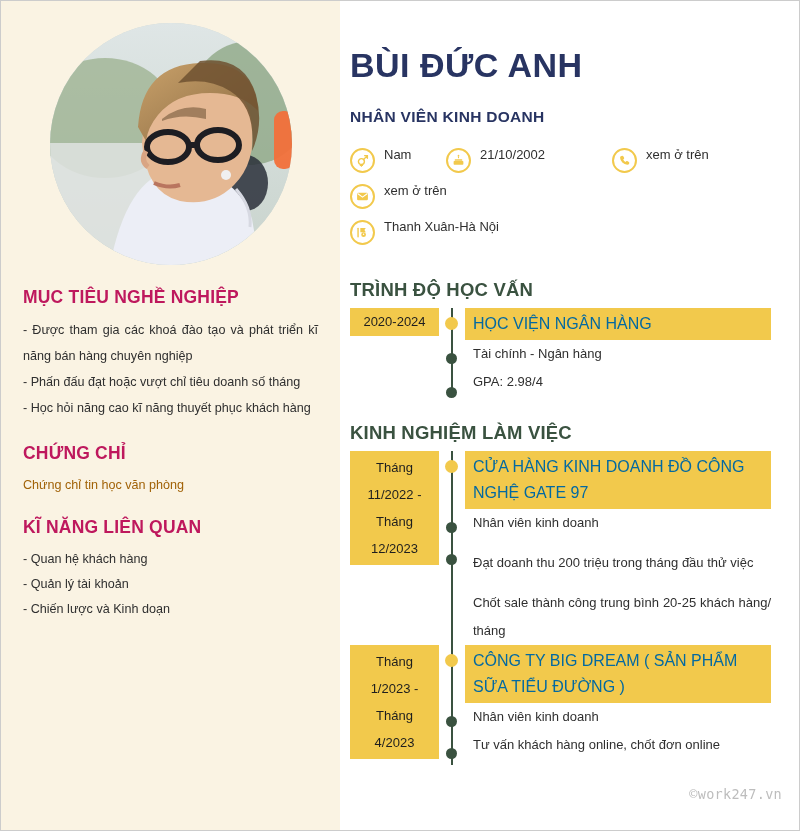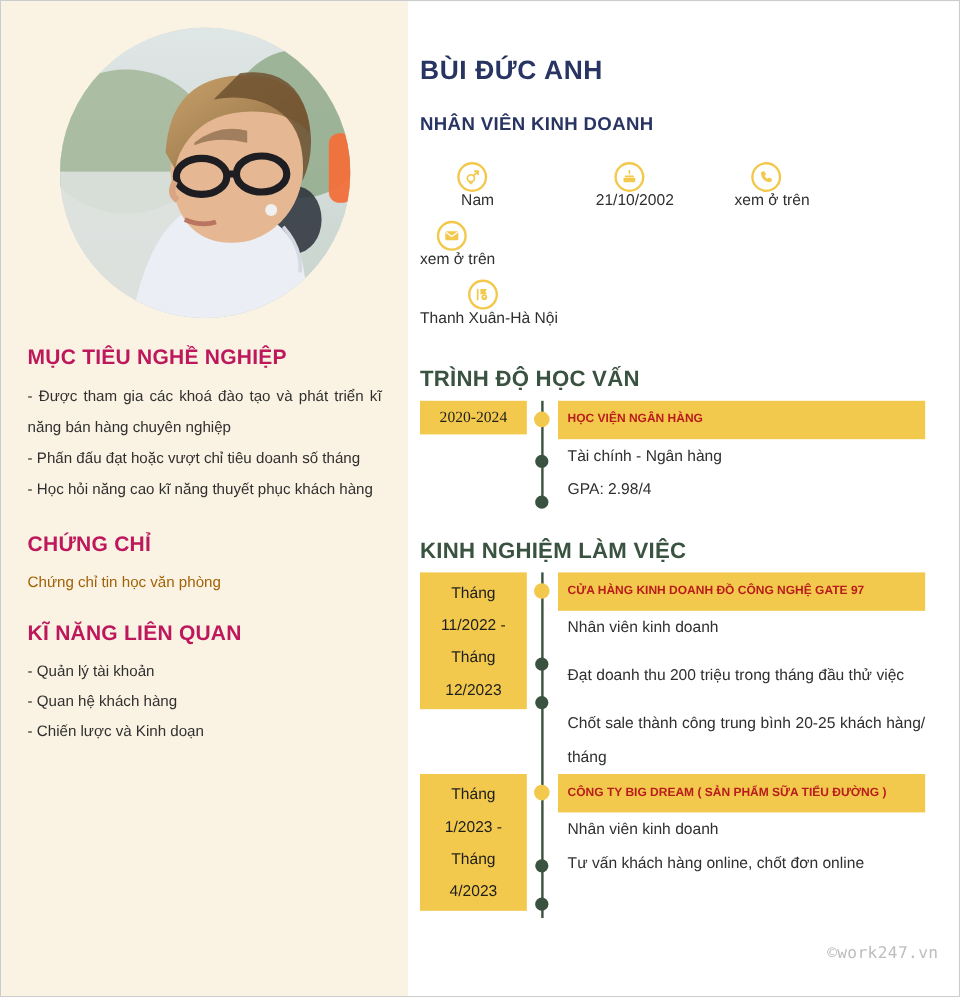--- a/index.html
+++ b/index.html
@@ -64,37 +64,37 @@
 
   .main{
     position:absolute;left:339px;top:0;
     width:461px;height:100%;
     box-sizing:border-box;
     padding:0 30px 0 10px;
     background:#ffffff;
   }
   .name{
     color:#283462;
-    font-size:22px;
+    font-size:34px;
     font-weight:bold;
     letter-spacing:.5px;
     margin:46px 0 0 0;
     line-height:1.1;
   }
   .job-title{
     color:#283462;
     font-size:15.5px;
     font-weight:bold;
     letter-spacing:.3px;
     margin:24px 0 0 0;
   }
 
   .contacts{margin-top:22px;}
   .crow{display:flex;align-items:center;margin-bottom:11px;}
-  .citem{display:flex;align-items:center;flex-direction:column;}
+  .citem{display:flex;}
   .citem + .citem{margin-left:0;}
   .ci-gender{width:96px;}
   .ci-dob{width:166px;}
   .cico{
     width:21px;height:21px;flex:0 0 21px;
     border:2px solid #f2c94c;border-radius:50%;
     display:flex;align-items:center;justify-content:center;
     margin-right:9px;
   }
   .cico svg{display:block;}
@@ -120,21 +120,21 @@
   }
   .datebox{
     background:#f2c94c;
     color:#1e1e1e;
     font-size:13px;
     line-height:27px;
     text-align:center;
     padding:3px 6px;
     box-sizing:border-box;
   }
-  .datebox.single{padding:4px 6px;line-height:20px;font-family:Liberation Serif, serif;}
+  .datebox.single{padding:4px 6px;line-height:20px;}
   .tl-axis{
     flex:0 0 26px;
     position:relative;
   }
   .tl-line{
     position:absolute;left:12px;top:0;bottom:0;
     width:1.6px;background:#3a5240;
   }
   .dot{
     position:absolute;left:7px;
@@ -142,23 +142,23 @@
     background:#3a5240;
   }
   .dot.lead{
     background:#f2c94c;
     width:13px;height:13px;left:6px;
   }
   .tl-body{flex:1 1 auto;min-width:0;}
 
   .entry-title{
     background:#f2c94c;
-    color:#b91c1c;
-    font-size:10px;
-    font-weight:bold;
+    color:#0369a1;
+    font-size:16px;
+    font-weight:normal;
     line-height:26px;
     padding:3px 6px 3px 8px;
     box-sizing:border-box;
     display:block;
   }
   .entry-li{
     color:#2f2f2f;
     font-size:13px;
     line-height:28px;
     padding-left:8px;
@@ -226,22 +226,22 @@
       <p class="side-p">- Học hỏi năng cao kĩ năng thuyết phục khách hàng</p>
     </div>
 
     <div class="sec-cert">
       <h2 class="side-h">CHỨNG CHỈ</h2>
       <p class="cert-line">Chứng chỉ tin học văn phòng</p>
     </div>
 
     <div class="sec-skill">
       <h2 class="side-h">KĨ NĂNG LIÊN QUAN</h2>
+      <p class="side-li">- Quan hệ khách hàng</p>
       <p class="side-li">- Quản lý tài khoản</p>
-      <p class="side-li">- Quan hệ khách hàng</p>
       <p class="side-li">- Chiến lược và Kinh doạn</p>
     </div>
 
   </div>
 
   <div class="main">
 
     <h1 class="name">BÙI ĐỨC ANH</h1>
     <h2 class="job-title">NHÂN VIÊN KINH DOANH</h2>
 

